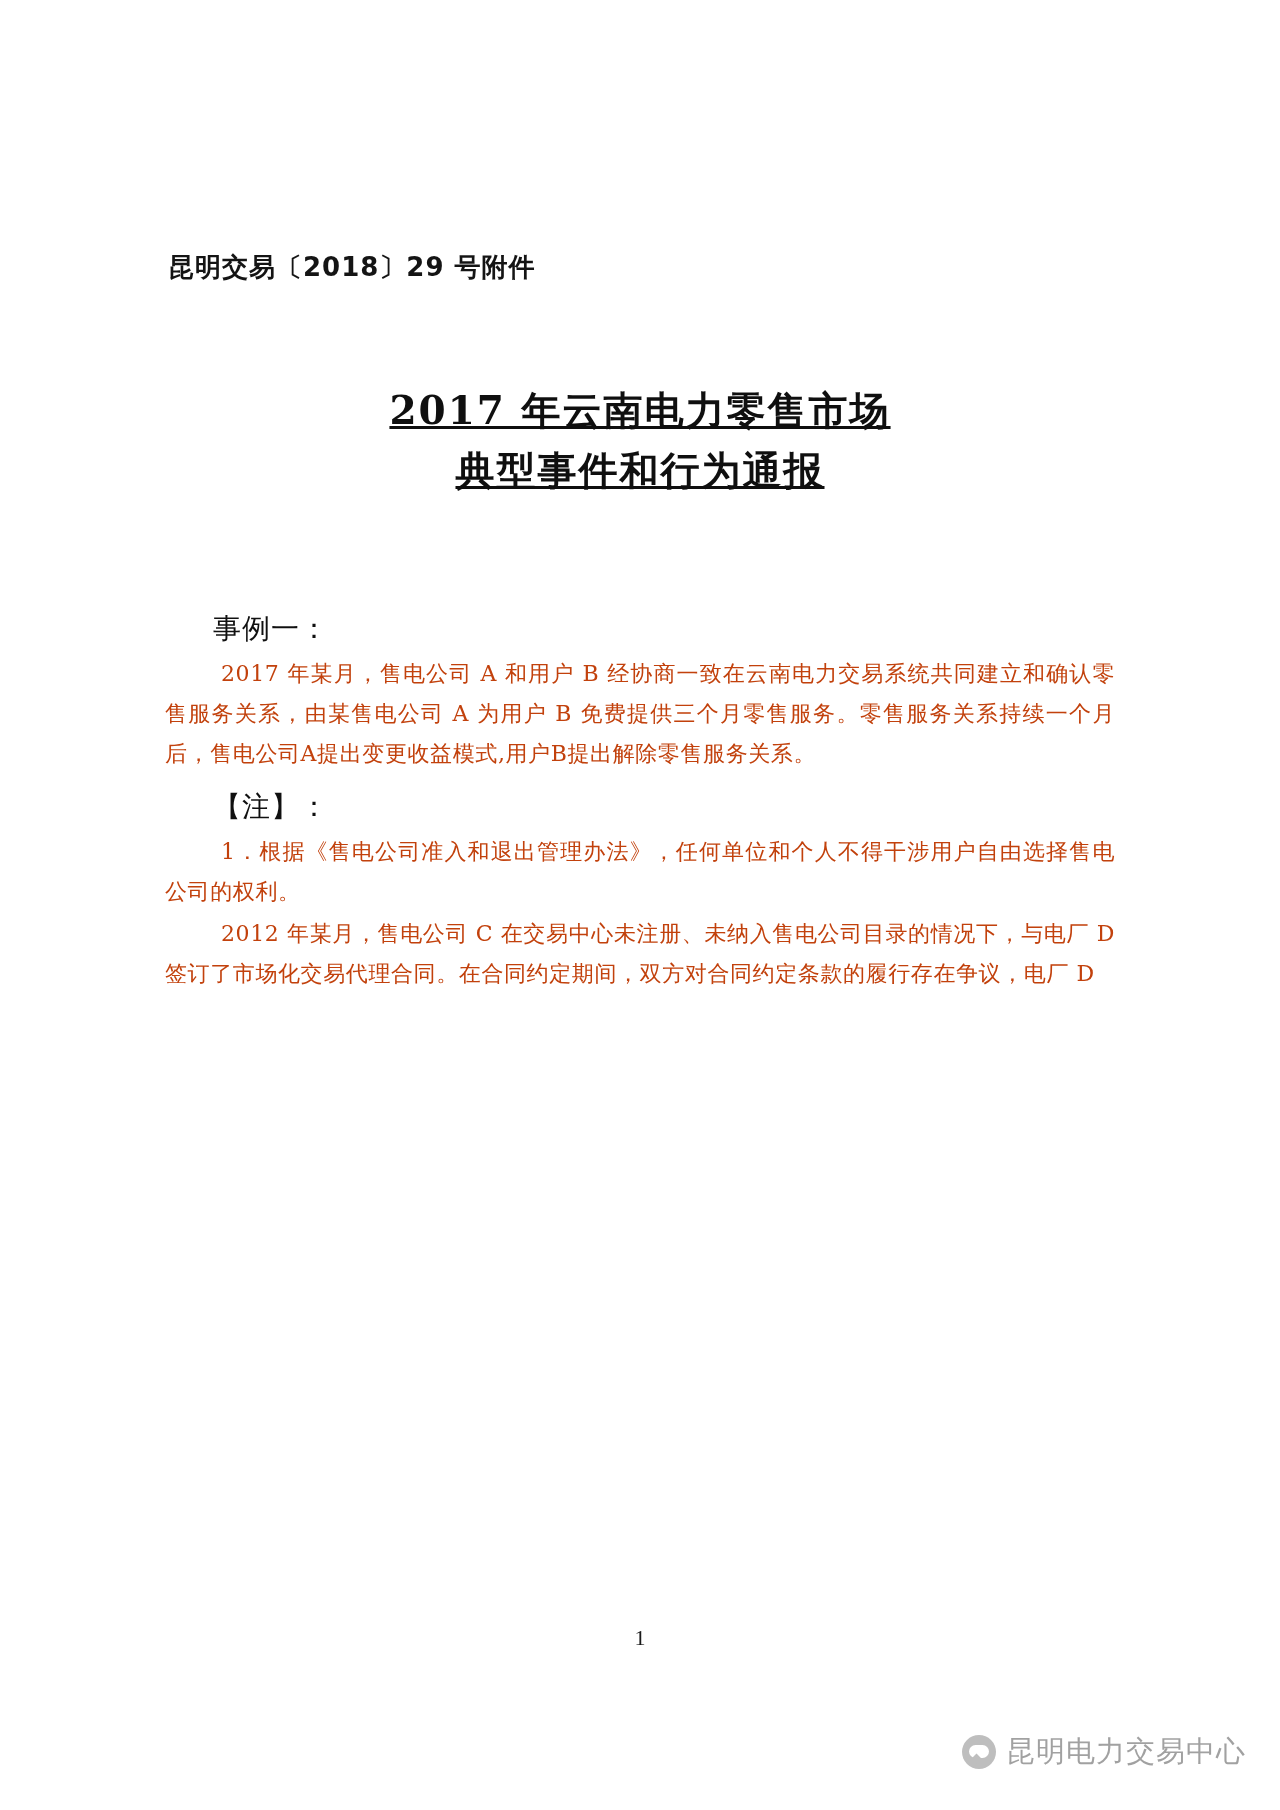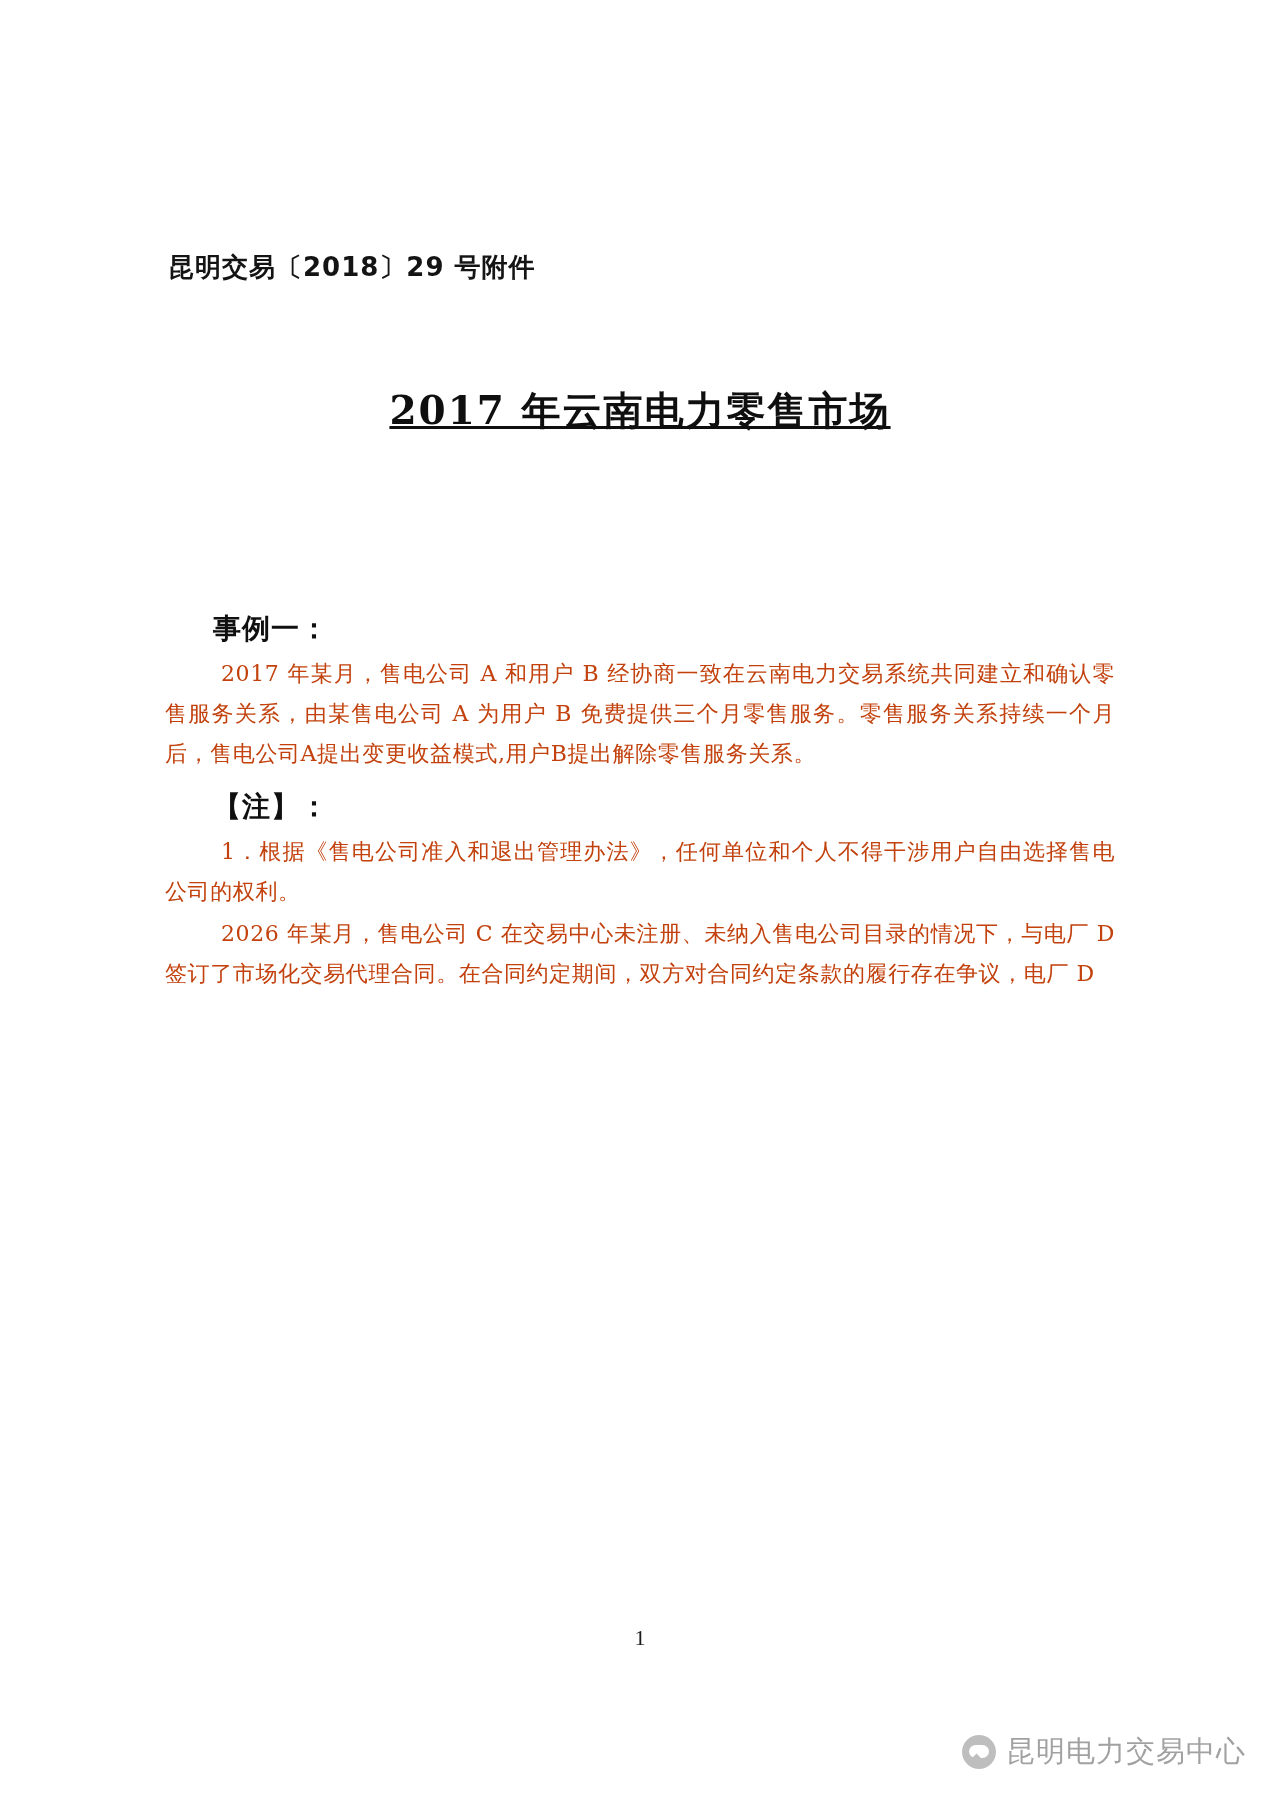--- a/index.html
+++ b/index.html
@@ -54,21 +54,21 @@
 
   .body-block {
     position: absolute;
     left: 165px;
     top: 596px;
     width: 950px;
   }
 
   .section-head {
     font-family: "DejaVu Serif", "Liberation Serif", serif;
-    font-weight: 700;
+    font-weight: 400;
     font-size: 28px;
     letter-spacing: 1px;
     margin: 14px 0 6px 48px;
     color: #101010;
   }
 
   p.para {
     font-family: "DejaVu Serif", "Liberation Serif", serif;
     font-size: 22px;
     line-height: 1.82;
@@ -138,31 +138,32 @@
 </style>
 </head>
 <body>
 
 <div class="page">
 
   <div class="doc-number">昆明交易〔2018〕29 号附件</div>
 
   <div class="title-block">
     <div class="title-line">2017 年云南电力零售市场</div>
+    <div class="title-line">典型事件和行为通报</div>
   </div>
 
   <div class="body-block">
 
     <div class="section-head">事例一：</div>
     <p class="para">2017 年某月，售电公司 A 和用户 B 经协商一致在云南电力交易系统共同建立和确认零售服务关系，由某售电公司 A 为用户 B 免费提供三个月零售服务。零售服务关系持续一个月后，售电公司A提出变更收益模式,用户B提出解除零售服务关系。</p>
 
     <div class="section-head">【注】：</div>
     <p class="para">1．根据《售电公司准入和退出管理办法》，任何单位和个人不得干涉用户自由选择售电公司的权利。</p>
 
-    <p class="para">2026 年某月，售电公司 C 在交易中心未注册、未纳入售电公司目录的情况下，与电厂 D 签订了市场化交易代理合同。在合同约定期间，双方对合同约定条款的履行存在争议，电厂 D</p>
+    <p class="para">2012 年某月，售电公司 C 在交易中心未注册、未纳入售电公司目录的情况下，与电厂 D 签订了市场化交易代理合同。在合同约定期间，双方对合同约定条款的履行存在争议，电厂 D</p>
 
   </div>
 
   <div class="page-number">1</div>
 
   <div class="watermark">
     <span class="wm-logo"></span>
     <span class="wm-text">昆明电力交易中心</span>
   </div>
 

